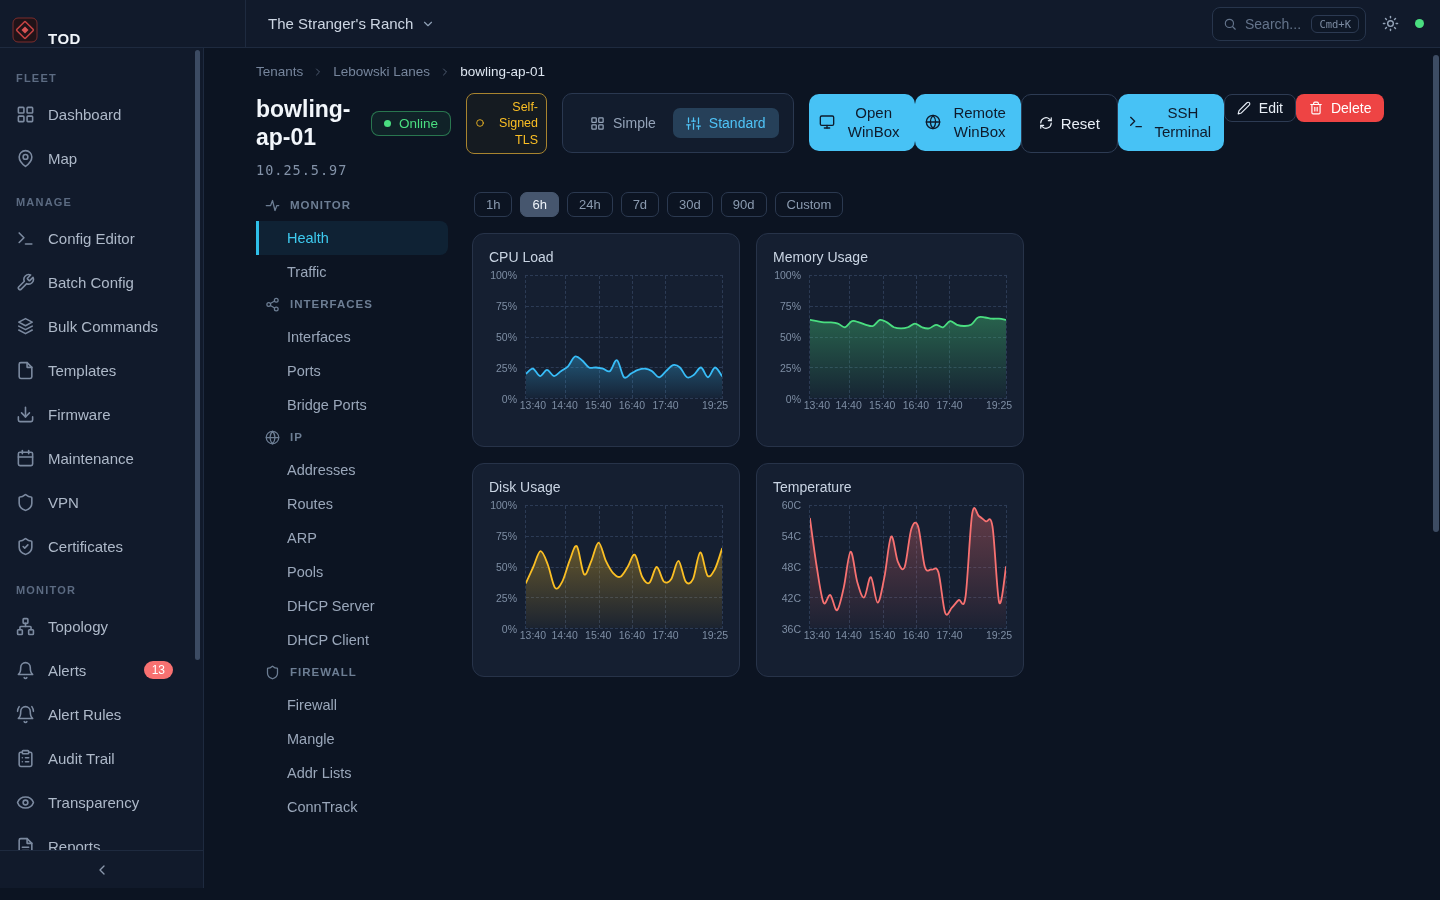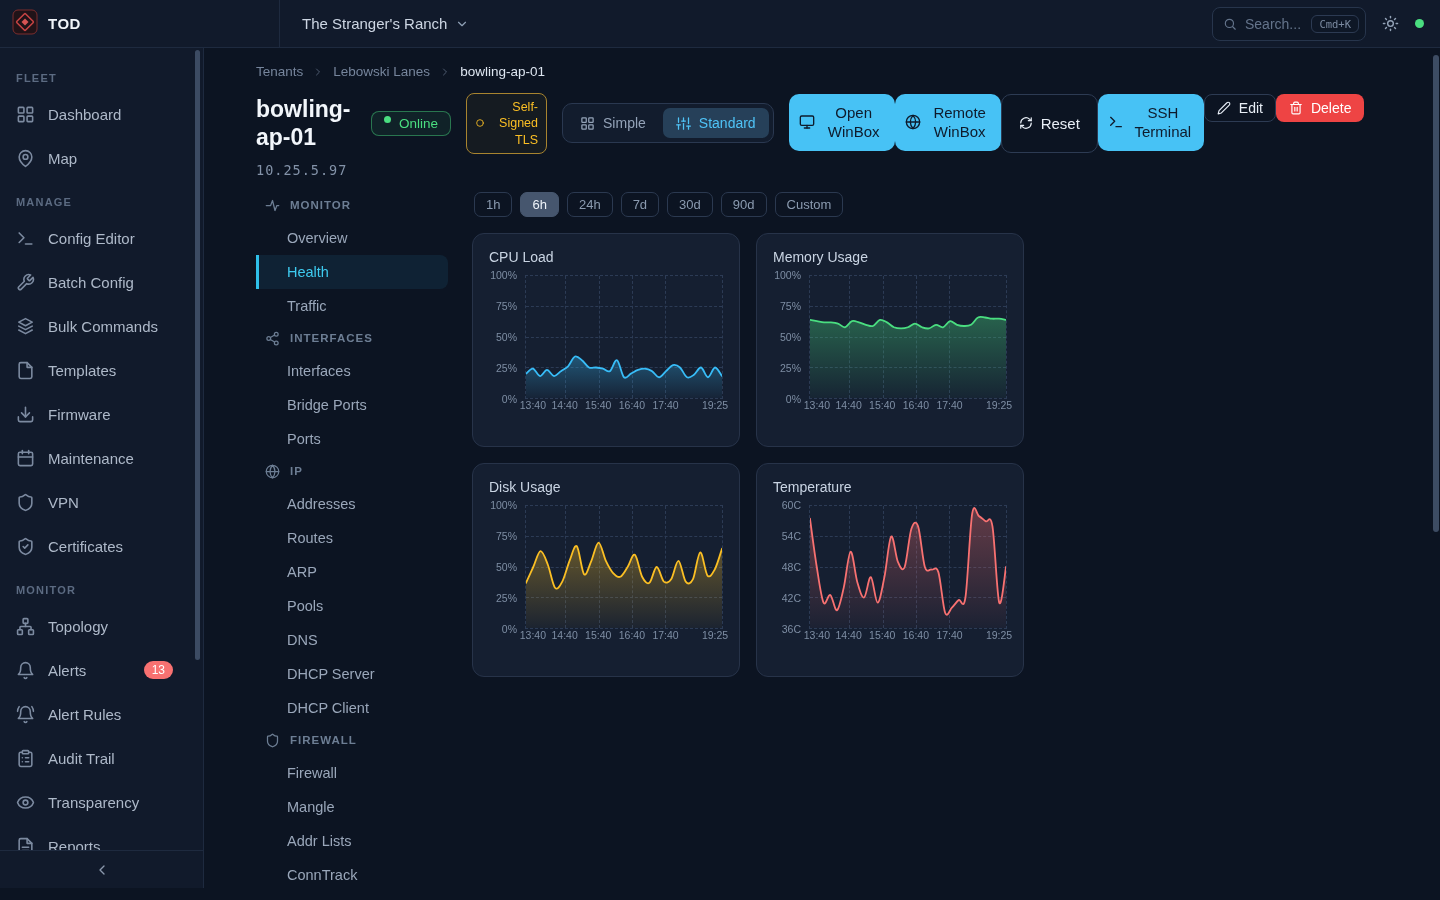--- a/index.html
+++ b/index.html
@@ -5,21 +5,21 @@
   html,body{margin:0;padding:0;width:1440px;height:900px;overflow:hidden;
     background:#0c1422;font-family:"Liberation Sans",sans-serif;color:#e6ecf5;}
   *{box-sizing:border-box}
   button{font-family:inherit;cursor:pointer}
   [data-icon]{display:inline-flex;align-items:center;justify-content:center;flex-shrink:0}
   [data-icon] svg{display:block}
 
   
   .topbar{position:fixed;top:0;left:0;right:0;height:48px;display:flex;align-items:center;
     background:#111a2b;border-bottom:1px solid #1e2a3f;z-index:20}
-  .topbar-brand{width:280px;height:100%;display:flex;align-items:center;gap:10px;
+  .topbar-brand{width:246px;height:100%;display:flex;align-items:flex-end;gap:10px;
     padding:0 12px;border-right:1px solid #1e2a3f;flex-shrink:0}
   .brand-name{font-weight:700;font-size:15px;letter-spacing:.5px;color:#f1f5fa}
   .tenant{margin-left:16px;display:flex;align-items:center;gap:8px;color:#cdd6e3;
     font-size:15px;background:none;border:none}
   .tenant .chev{color:#8fa0b5}
   .topbar-right{margin-left:auto;display:flex;align-items:center;gap:14px;padding-right:16px}
   .search{width:154px;height:34px;border:1px solid #27354c;border-radius:8px;background:#0e1726;
     display:flex;align-items:center;gap:8px;padding:0 6px 0 10px;color:#64748b;font-size:14px}
   .search kbd{margin-left:auto;border:1px solid #2c3a52;border-radius:6px;padding:2px 7px;
     font-family:"DejaVu Sans Mono",monospace;font-size:10.5px;color:#7b8aa0}
@@ -54,30 +54,30 @@
     padding:16px 16px 0;overflow:hidden}
   .main-scrollthumb{position:fixed;top:55px;right:1px;width:6px;height:477px;
     background:#3d4c63;border-radius:3px;z-index:30}
   .breadcrumb{display:flex;gap:9px;font-size:13.5px;color:#76859c}
   .bc-sep{color:#4e5b70}
   .bc-current{color:#dde5f0}
 
   .header-row{display:flex;align-items:center;gap:15px;margin-top:14px}
   .device-title{width:100px;font-size:23px;font-weight:700;color:#f2f6fb;line-height:1.25;
     overflow-wrap:break-word;flex-shrink:0}
-  .badge-online{display:flex;align-items:flex-start;gap:8px;border:1px solid rgba(74,222,128,.45);
+  .badge-online{display:flex;align-items:center;gap:8px;border:1px solid rgba(74,222,128,.45);
     background:rgba(74,222,128,.07);color:#4ade80;font-size:13.5px;border-radius:8px;
     padding:4px 12px;flex-shrink:0}
   .badge-online .dot{width:7px;height:7px;border-radius:50%;background:#4ade80}
   .badge-tls{display:flex;align-items:center;gap:5px;border:1px solid #a8842f;
     background:rgba(250,204,21,.04);color:#fbbf24;font-size:12.5px;border-radius:8px;
     padding:5px 8px;flex-shrink:0}
   .tls-text{width:48px;text-align:right;line-height:1.3}
   .segmented{display:flex;gap:4px;background:#121c2d;border:1px solid #2a3850;
-    border-radius:10px;padding:4px;flex-shrink:0}
+    border-radius:10px;padding:14px;flex-shrink:0}
   .seg{display:flex;align-items:center;gap:8px;background:none;border:none;color:#94a3b8;
     font-size:14px;padding:7px 13px;border-radius:7px}
   .seg.active{background:#264059;color:#4fc3f7}
   .btn{display:flex;align-items:center;gap:8px;border:none;flex-shrink:0}
   .btn-primary{width:106px;background:#47c2f5;color:#0e1b2c;border-radius:10px;
     padding:9px 10px;font-size:15px;line-height:1.3}
   .btn-primary .btn-label{flex:1;text-align:center}
   .btn-outline{background:transparent;border:1px solid #2d3b53;color:#e8eef6;
     border-radius:10px;padding:20px 17px;font-size:15px}
   .btn-sm{padding:5px 12px;font-size:14px;border-radius:8px}
@@ -487,53 +487,51 @@
   <div class="content-row">
     <nav class="subnav" id="subnav">
         <div class="subnav-title">
       <span class="" data-icon="activity">
             <svg width="15" height="15" viewBox="0 0 24 24" fill="none" stroke="currentColor" stroke-width="2" stroke-linecap="round" stroke-linejoin="round">
               <path d="M22 12h-3l-3 8-4-16-3 8H2"></path>
             </svg>
           </span>
       <span>Monitor</span>
     </div>
-        <div class="subnav-item">Overview</div>
         <div class="subnav-item active">Health</div>
         <div class="subnav-item">Traffic</div>
         <div class="subnav-title">
       <span class="" data-icon="share">
             <svg width="15" height="15" viewBox="0 0 24 24" fill="none" stroke="currentColor" stroke-width="2" stroke-linecap="round" stroke-linejoin="round">
               <circle cx="18" cy="5" r="3"></circle>
               <circle cx="6" cy="12" r="3"></circle>
               <circle cx="18" cy="19" r="3"></circle>
               <path d="m8.6 13.5 6.8 4"></path>
               <path d="m15.4 6.5-6.8 4"></path>
             </svg>
           </span>
       <span>Interfaces</span>
     </div>
         <div class="subnav-item">Interfaces</div>
+        <div class="subnav-item">Ports</div>
         <div class="subnav-item">Bridge Ports</div>
-        <div class="subnav-item">Ports</div>
         <div class="subnav-title">
       <span class="" data-icon="globe">
             <svg width="15" height="15" viewBox="0 0 24 24" fill="none" stroke="currentColor" stroke-width="2" stroke-linecap="round" stroke-linejoin="round">
               <circle cx="12" cy="12" r="10"></circle>
               <path d="M2 12h20"></path>
               <path d="M12 2a15.3 15.3 0 0 1 4 10 15.3 15.3 0 0 1-4 10 15.3 15.3 0 0 1-4-10 15.3 15.3 0 0 1 4-10z"></path>
             </svg>
           </span>
       <span>IP</span>
     </div>
         <div class="subnav-item">Addresses</div>
         <div class="subnav-item">Routes</div>
         <div class="subnav-item">ARP</div>
         <div class="subnav-item">Pools</div>
-        <div class="subnav-item">DNS</div>
         <div class="subnav-item">DHCP Server</div>
         <div class="subnav-item">DHCP Client</div>
         <div class="subnav-title">
       <span class="" data-icon="shield">
             <svg width="15" height="15" viewBox="0 0 24 24" fill="none" stroke="currentColor" stroke-width="2" stroke-linecap="round" stroke-linejoin="round">
               <path d="M20 13c0 5-3.5 7.5-7.66 8.95a1 1 0 0 1-.67-.01C7.5 20.5 4 18 4 13V6a1 1 0 0 1 1-1c2 0 4.5-1.2 6.24-2.72a1.17 1.17 0 0 1 1.52 0C14.51 3.81 17 5 19 5a1 1 0 0 1 1 1z"></path>
             </svg>
           </span>
       <span>Firewall</span>
     </div>

